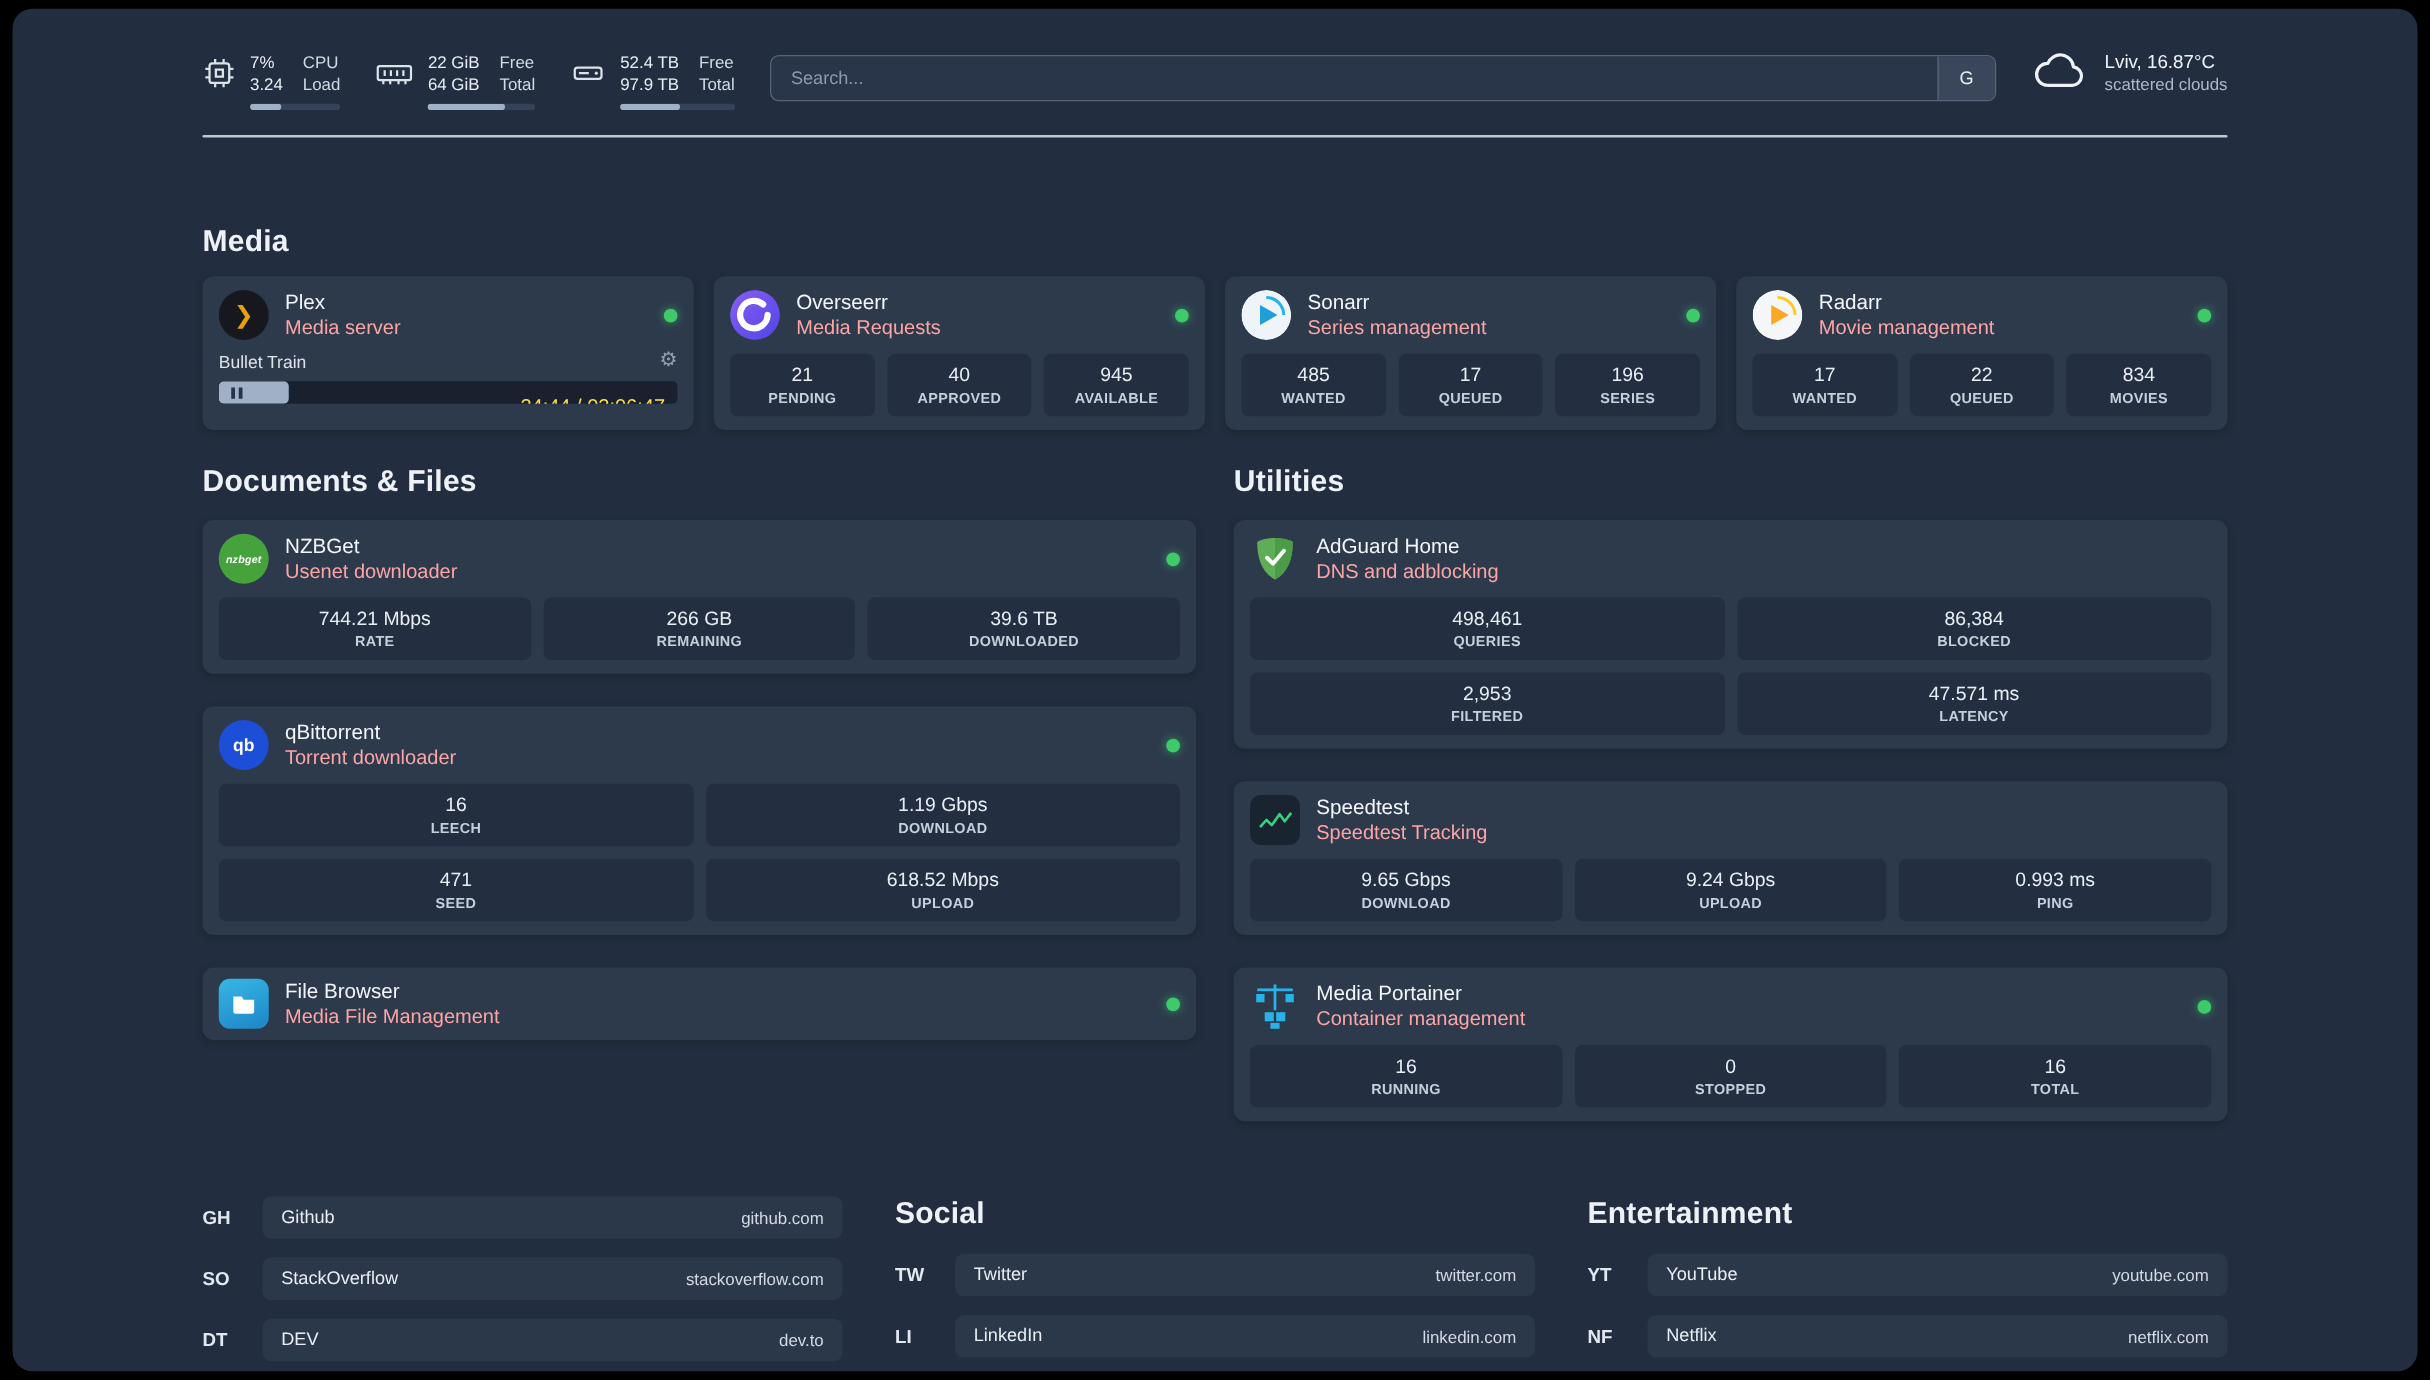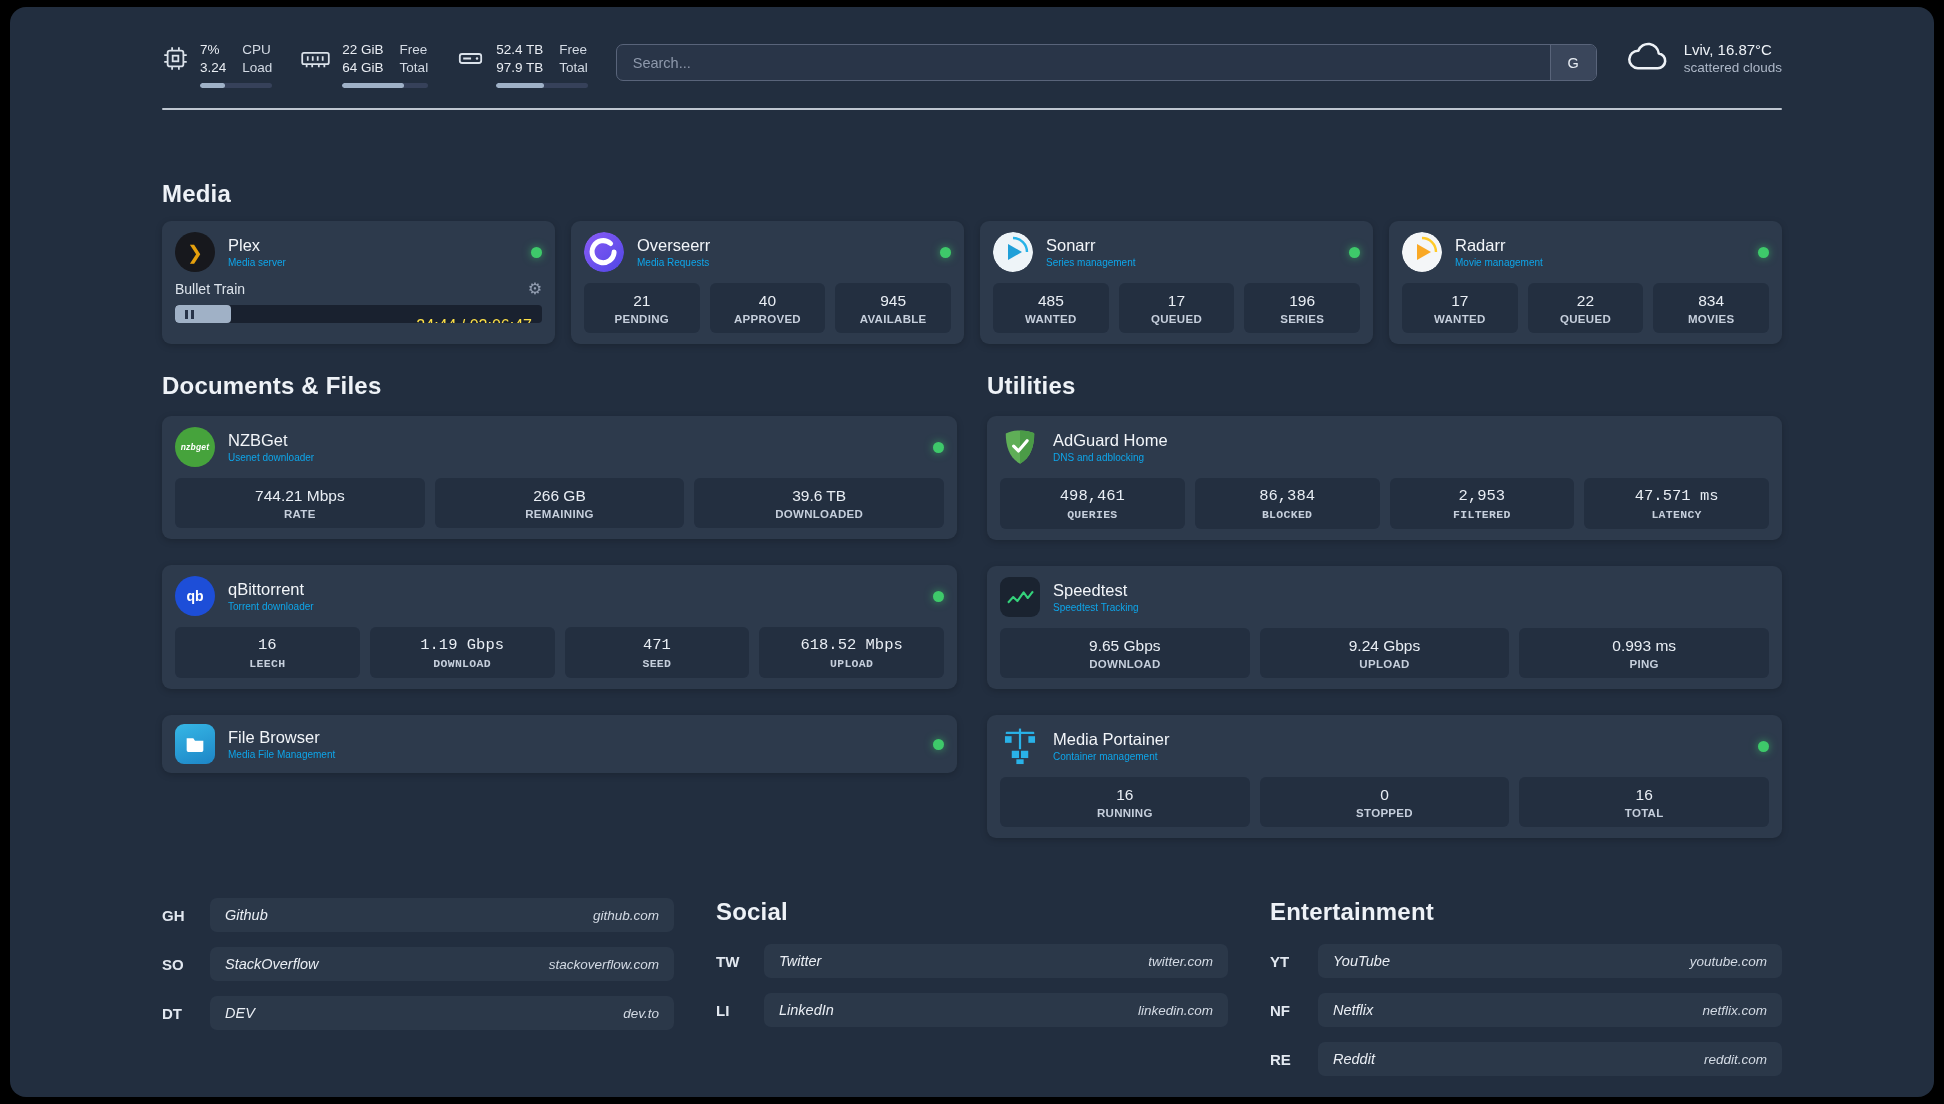--- a/index.html
+++ b/index.html
@@ -29,26 +29,26 @@
   
   .h2 { font-size:24px; font-weight:600; color:#eef2f7; letter-spacing:.2px; }
   .media-title { margin:70px 0 13px; }
   .media-grid { display:grid; grid-template-columns:repeat(4,1fr); gap:16px; }
 
   .card { background:#2d3a4c; border-radius:9px; padding:11px 13px; position:relative; box-shadow:0 2px 7px rgba(0,0,0,.20); cursor:pointer; }
   .card-head { display:flex; align-items:center; gap:13px; }
   .app-icon { width:40px; height:40px; border-radius:50%; display:flex; align-items:center; justify-content:center; flex:none; overflow:hidden; }
   .app-icon.sq { border-radius:9px; }
   .app-name { font-size:16.5px; color:#f2f5f9; font-weight:500; }
-  .app-sub { font-size:10px; color:#0ea5e9; margin-top:2px; }
+  .app-sub { font-size:16px; color:#fca5a5; margin-top:2px; }
   .dot { width:11px; height:11px; border-radius:50%; background:#3ec96a; margin-left:auto; box-shadow:0 0 8px rgba(62,201,106,.65); flex:none; }
 
   .stats { display:grid; gap:10px; margin-top:11px; }
   .stats-3 { grid-template-columns:repeat(3,1fr); }
-  .stats-4 { grid-template-columns:repeat(4,1fr);font-family:Liberation Mono, monospace; }
+  .stats-4 { grid-template-columns:repeat(2,1fr); }
   .stat { background:#232f40; border-radius:6px; text-align:center; padding:9px 4px 8px; }
   .stat-v { font-size:15.5px; color:#e9eef4; }
   .stat-l { font-size:11.5px; font-weight:700; color:#c6cfdc; margin-top:3px; letter-spacing:.3px; }
 
   
   .player { margin-top:9px; }
   .player-top { display:flex; align-items:center; justify-content:space-between;gap:12px; }
   .player-title { font-size:14px; color:#dde4ec; }
   .gear { color:#939eb1; font-size:16px; line-height:1; cursor:pointer; }
   .player-bar { margin-top:8px; height:18px; border-radius:4px; background:#19212f; position:relative; display:flex; align-items:center; overflow:hidden; }
@@ -71,21 +71,21 @@
   .qb-bg { background:#1d4ed8; }
   .qb-bg span { color:#fff; font-size:14px; font-weight:700; }
   .fb-bg { background:linear-gradient(160deg,#36b7e6,#1d85c6); }
   .st-bg { background:#1a2330; border-radius:9px; }
 
   
   .bm-wrap { margin-top:60px; display:grid; grid-template-columns:repeat(3,1fr); gap:0 42px; align-items:start; }
   .bm-col .h2 { margin-bottom:18px; }
   .bm-row { display:flex; align-items:center; gap:16px; margin-bottom:15px; }
   .bm-abbr { min-width:32px; font-size:15px; font-weight:600; color:#e2e8f0; }
-  .bm-pill { flex:1; display:flex; justify-content:space-between; align-items:center; height:34px; background:#2b3849; border-radius:7px; padding:0 15px; cursor:pointer;font-style:italic; }
+  .bm-pill { flex:1; display:flex; justify-content:space-between; align-items:center; height:34px; background:#2b3849; border-radius:7px; padding:0 15px; cursor:pointer; }
   .bm-name { font-size:14.5px; color:#eaeef4; }
   .bm-url { font-size:13.5px; color:#d3dae4; }
 </style>
 </head>
 <body>
 
 <div class="panel">
   <div class="content">
 
     <div class="topbar">

